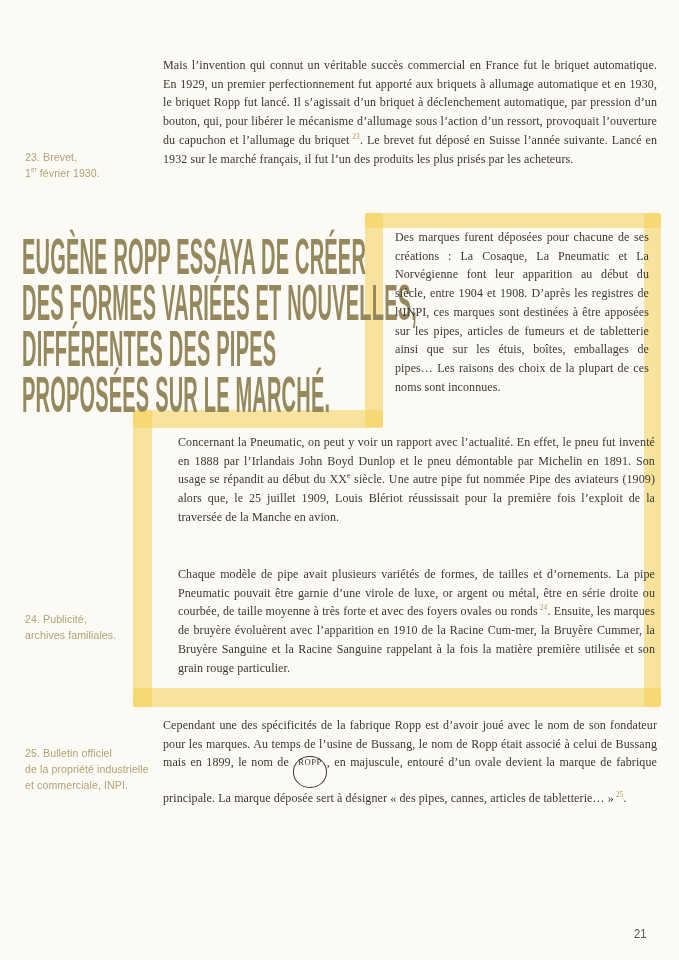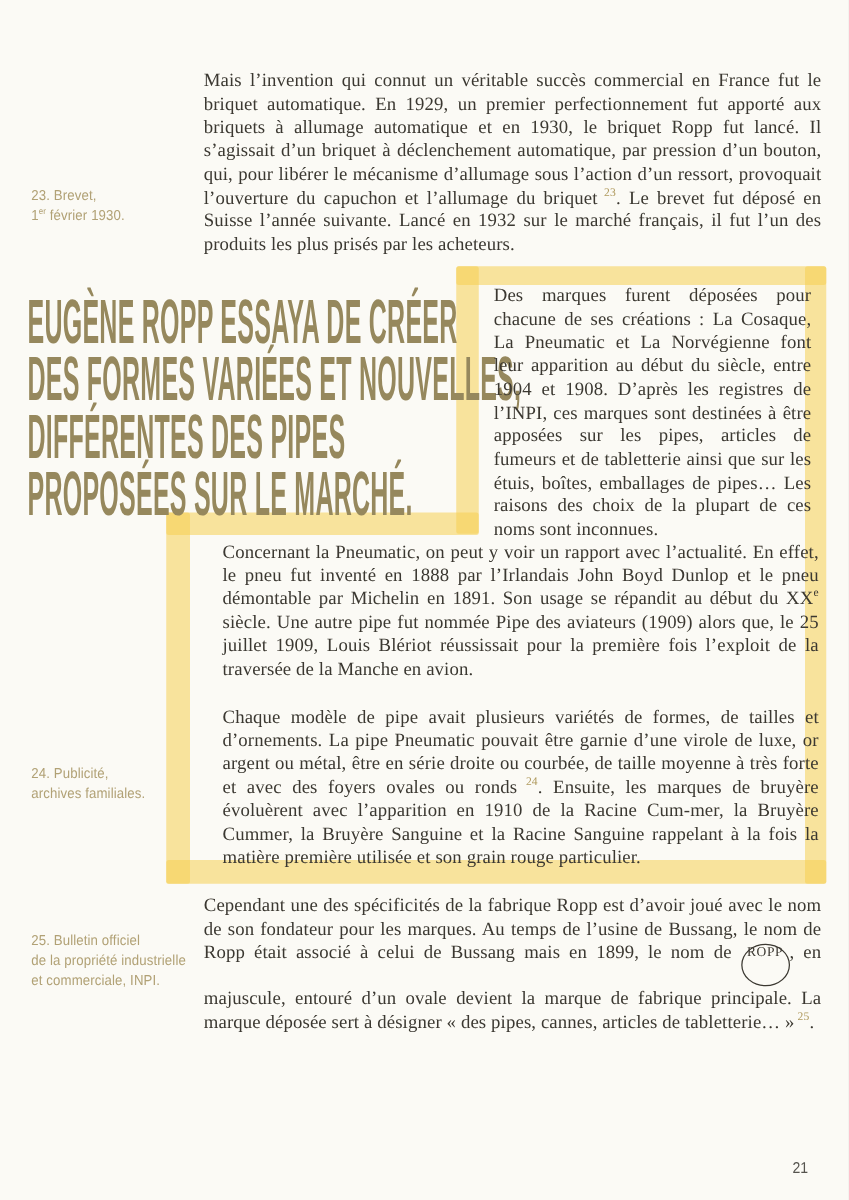--- a/index.html
+++ b/index.html
@@ -20,21 +20,21 @@
     overflow:hidden;
     box-shadow:inset 0 0 0 1px #ececе7, inset 0 0 35px rgba(0,0,0,0.04);
     font-family:"Liberation Serif", serif;
     color:var(--ink);
   }
   
   .hl{position:absolute;background:var(--hl);z-index:1;border-radius:2px;}
   
   .para{
     position:absolute;
-    font-size:15px;
+    font-size:12px;
     line-height:18.7px;
     text-align:justify;
     z-index:2;
     letter-spacing:0.1px;
   }
   .seg-i{}
   .seg-sup{vertical-align:super;font-size:0.62em;line-height:0;}
   .seg-tan{color:var(--tan-ref);}
   .seg-oval{
     display:inline-block;

